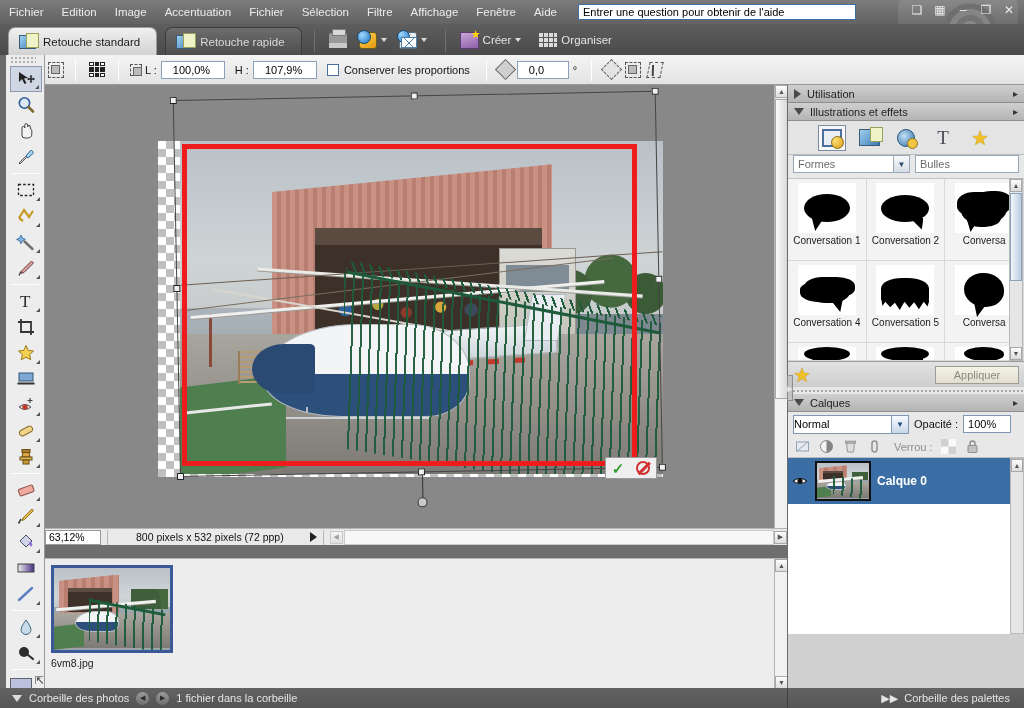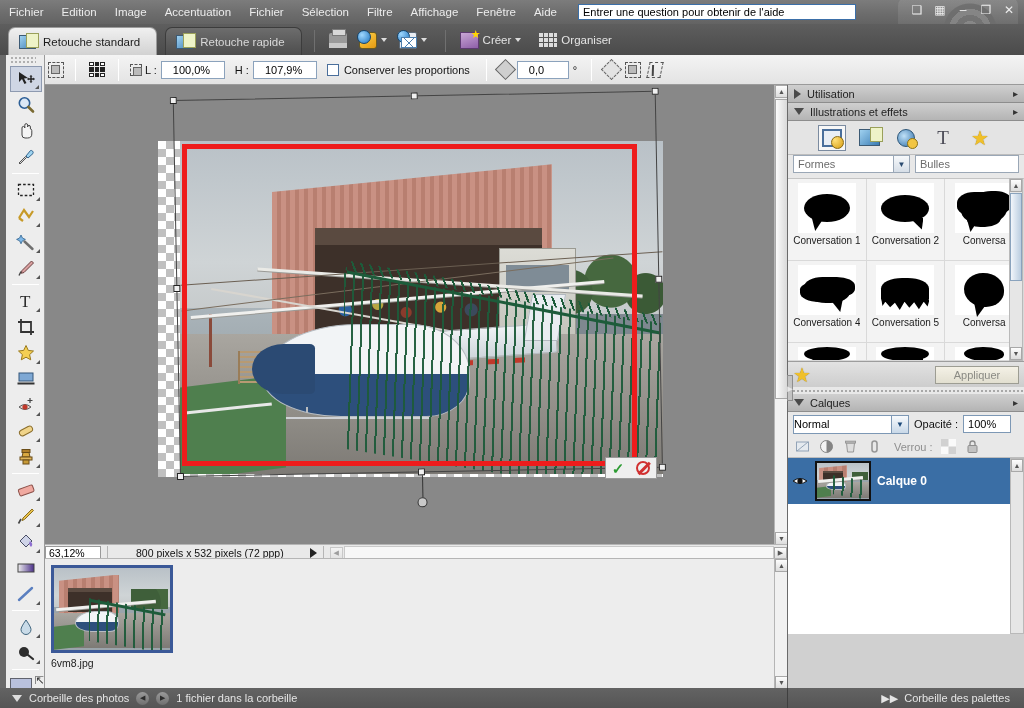--- a/index.html
+++ b/index.html
@@ -223,21 +223,21 @@
   .ban{width:14px;height:14px;border:2.5px solid #d03030;border-radius:50%;position:relative;}
   .ban:after{content:"";position:absolute;left:-2px;top:4px;width:16px;height:2.5px;background:#d03030;transform:rotate(-45deg);}
 
   
   .vscroll{position:absolute;left:774px;top:85px;width:13px;height:460px;background:#f1f1f1;border-left:1px solid #b5b5b5;}
   .arrowbtn{width:13px;height:13px;background:linear-gradient(180deg,#fdfdfd,#dcdcdc);border:1px solid #a8a8a8;display:flex;align-items:center;justify-content:center;font-size:7px;color:#555;}
   .thumb{background:linear-gradient(90deg,#fbfbfb,#d9d9d9);border:1px solid #a8a8a8;}
 
   
   .infobar{
-    position:absolute; left:45px; top:544px; width:742px; height:17px;
+    position:absolute; left:45px; top:528px; width:742px; height:17px;
     background:#e9e9e9; border-top:1px solid #b5b5b5; display:flex; align-items:center;
     color:#111; font-size:10.5px;
   }
   .zoomfield{width:56px;height:15px;background:#fff;border:1px solid #9a9a9a;padding:0 3px;font-size:10.5px;color:#000;display:flex;align-items:center;}
   .info-sep{width:1px;height:15px;background:#b5b5b5;margin:0 6px;}
 
   
   .photobin{
     position:absolute;left:45px;top:558px;width:742px;height:130px;
     background:#ededed;border-top:1px solid #b5b5b5;

